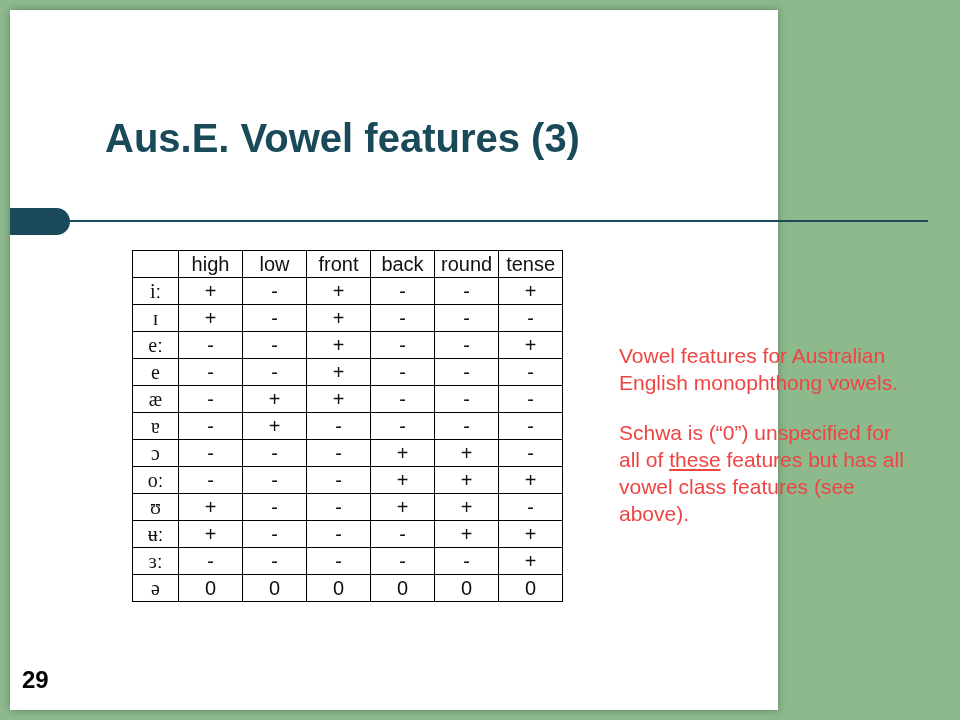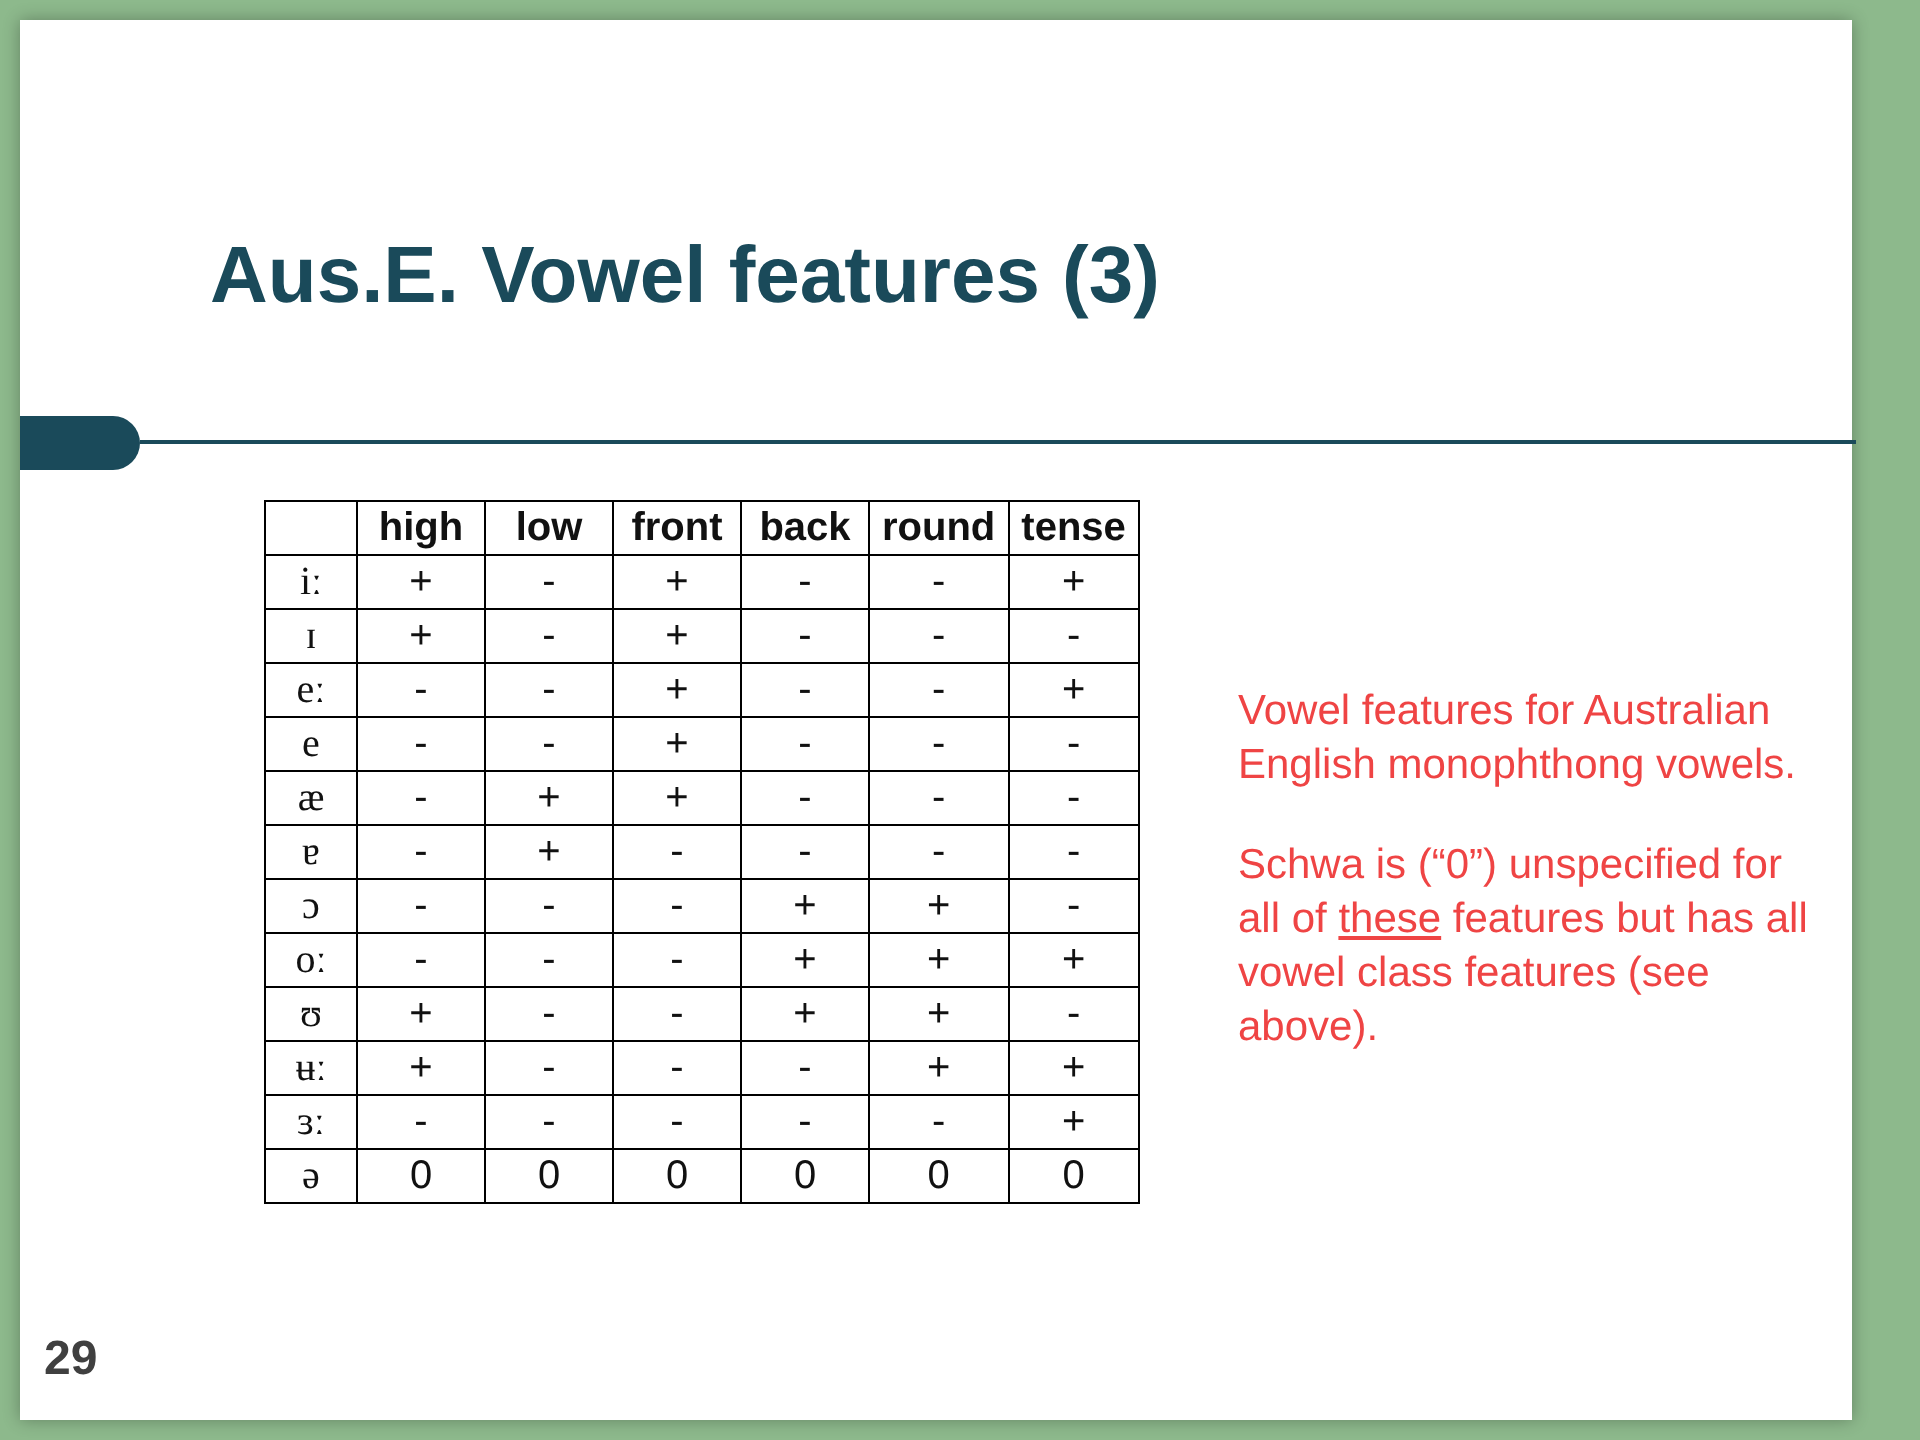--- a/index.html
+++ b/index.html
@@ -8,21 +8,21 @@
     width: 960px;
     height: 720px;
     background: #8db98c;
     font-family: Arial, Helvetica, sans-serif;
     overflow: hidden;
   }
   .slide {
     position: absolute;
     left: 10px;
     top: 10px;
-    width: 916px;
+    width: 768px;
     height: 700px;
     background: #ffffff;
     box-shadow: 0 0 8px rgba(0,0,0,0.3);
   }
   .title {
     position: absolute;
     left: 95px;
     top: 106px;
     font-size: 40px;
     font-weight: bold;
@@ -58,21 +58,21 @@
     border: 1px solid #000;
     padding: 0 6px;
     text-align: center;
     height: 26px;
     font-size: 20px;
     font-weight: normal;
     color: #111;
     font-family: Arial, "Segoe UI", "Noto Sans", sans-serif;
   }
   th.colhead {
-    font-weight: bold;
+    font-weight: normal;
   }
   td.rowhead {
     font-family: Liberation Serif, serif;
     font-size: 20px;
     font-weight: normal;
     padding: 0 8px;
   }
   col.c-row { width: 46px; }
   col.c-f   { width: 64px; }
   .sidetext {
@@ -84,21 +84,21 @@
     color: #ef4444;
     line-height: 1.3;
   }
   .sidetext p { margin: 0 0 22px 0; }
   .u { text-decoration: underline; }
   .pagenum {
     position: absolute;
     left: 12px;
     bottom: 16px;
     font-size: 24px;
-    color: #404040;
+    color: #000000;
     font-weight: bold;
   }
 </style>
 </head>
 <body>
 
 <div class="slide">
   <div class="title">Aus.E. Vowel features (3)</div>
   <div class="bullet"></div>
   <div class="rule"></div>

